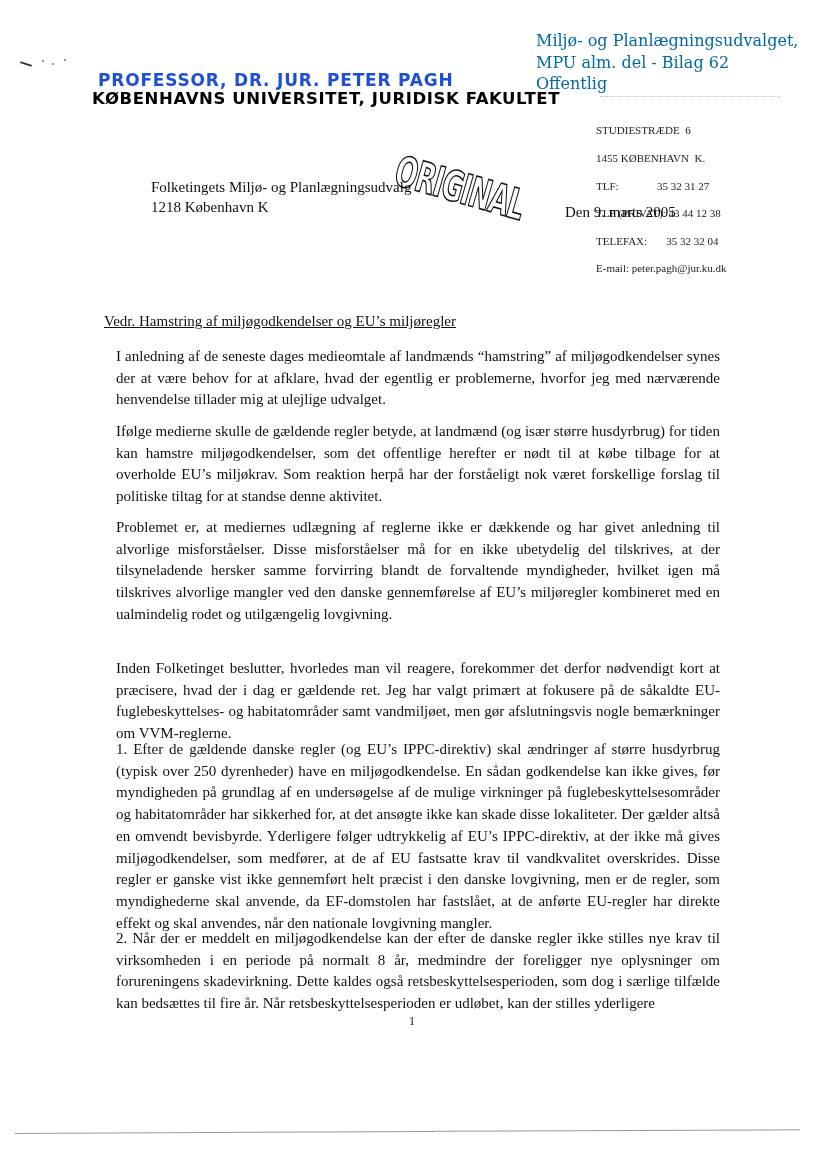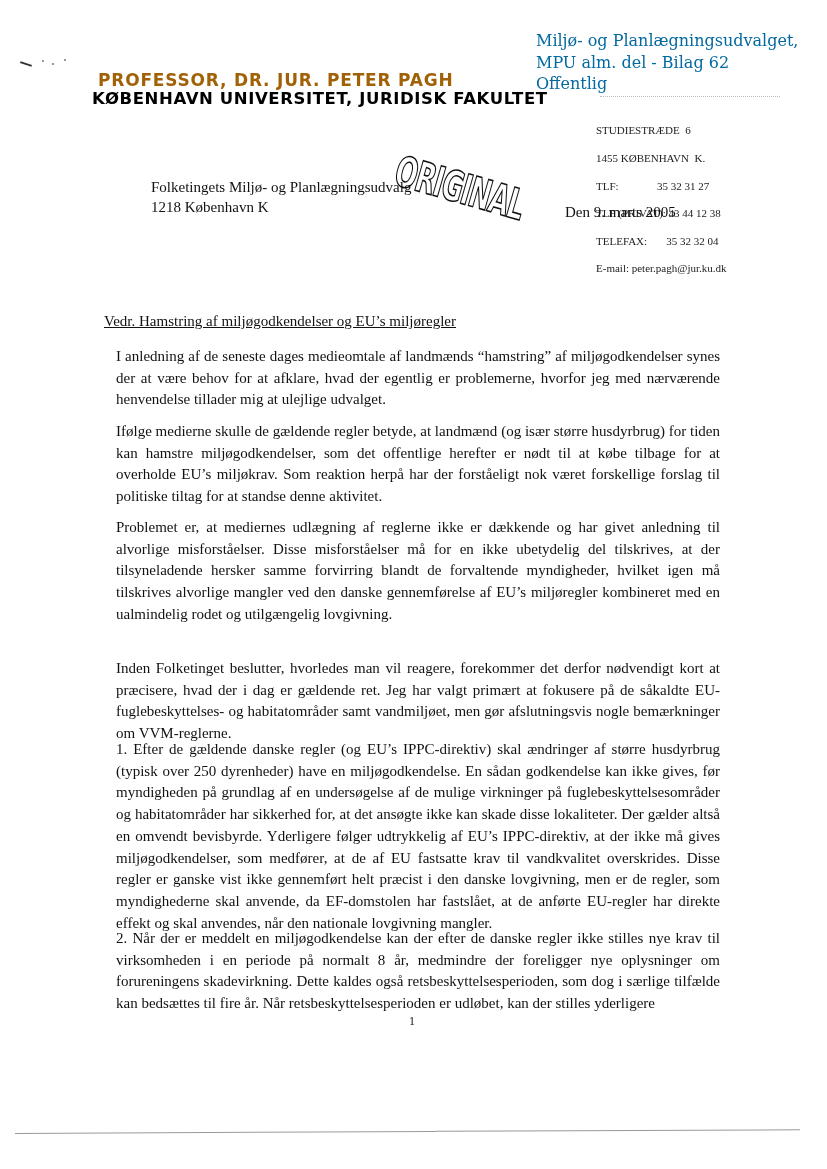--- a/index.html
+++ b/index.html
@@ -18,21 +18,21 @@
       left: 20px; top: 63px; width: 12px; height: 2px;
       background: #333; transform: rotate(18deg);
     }
     .scan-dot { width: 2px; height: 2px; background: #999; }
 
     
     .lh-name {
       left: 98px; top: 70px;
       font-family: "DejaVu Sans", "Liberation Sans", sans-serif;
       font-weight: bold; font-size: 17px; letter-spacing: 0.8px;
-      color: #a16207;
+      color: #1d4ed8;
     }
     .lh-inst {
       left: 92px; top: 89px;
       font-family: "DejaVu Sans", "Liberation Sans", sans-serif;
       font-weight: bold; font-size: 16.5px; letter-spacing: 0.6px;
       color: #000;
     }
 
     
     .registry {
@@ -95,21 +95,21 @@
   </style>
 </head>
 <body>
 
 <div class="abs scan-mark"></div>
 <div class="abs scan-dot" style="left:42px;top:60px;"></div>
 <div class="abs scan-dot" style="left:52px;top:63px;"></div>
 <div class="abs scan-dot" style="left:64px;top:59px;"></div>
 
 <div class="abs lh-name">PROFESSOR, DR. JUR. PETER PAGH</div>
-<div class="abs lh-inst">KØBENHAVN UNIVERSITET, JURIDISK FAKULTET</div>
+<div class="abs lh-inst">KØBENHAVNS UNIVERSITET, JURIDISK FAKULTET</div>
 
 <div class="abs registry">
   <div>Miljø- og Planlægningsudvalget,</div>
   <div>MPU alm. del - Bilag 62</div>
   <div>Offentlig</div>
 </div>
 <div class="abs registry-dots"></div>
 
 <div class="abs contact">
   <div>STUDIESTRÆDE  6</div>

